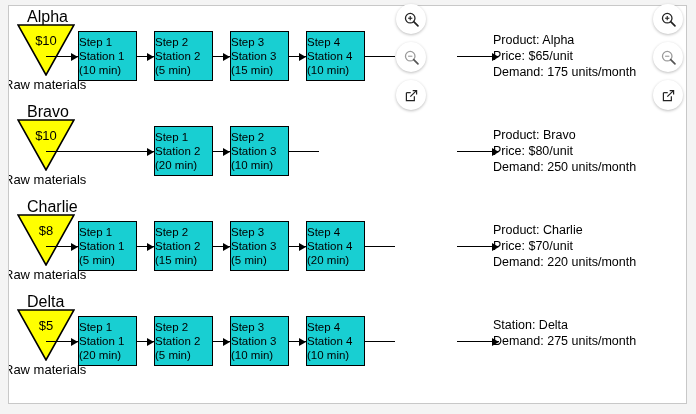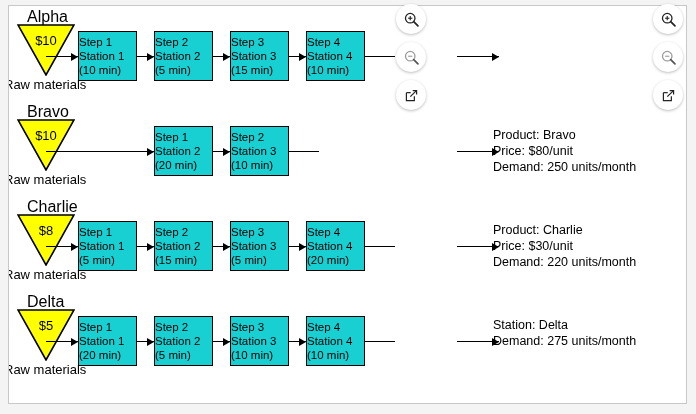--- a/index.html
+++ b/index.html
@@ -169,20 +169,25 @@
         <div class="conn" style="left: 280px; top: 50px; width: 17px;"></div>
         <div class="arrowhead" style="left: 290px; top: 46.5px;"></div>
         <div class="pbox" style="left: 297px; top: 25px;">
           <div>Step 4</div>
           <div>Station 4</div>
           <div>(10 min)</div>
         </div>
         <div class="conn" style="left: 356px; top: 50px; width: 30px;"></div>
         <div class="conn" style="left: 448px; top: 50px; width: 42px;"></div>
         <div class="arrowhead" style="left: 483px; top: 46.5px;"></div>
+        <div class="info" style="left: 484px; top: 26px;">
+          <div>Product: Alpha</div>
+          <div>Price: $65/unit</div>
+          <div>Demand: 175 units/month</div>
+        </div>
       </div>
       <div class="lane" style="top: 95px;">
         <div class="src-label" style="left: 18px; top: 4px;">Bravo</div>
         <div class="tri-wrap" style="left: 8px; top: 18px;">
           <svg width="58" height="52" viewBox="0 0 58 52" aria-hidden="true">
             <polygon points="1,1 57,1 29,51" fill="#FFFF00" stroke="#000000" stroke-width="1.6"></polygon>
           </svg>
           <div class="tri-text">$10</div>
         </div>
         <div class="src-sub" style="left: -5px; top: 72px;">Raw materials</div>
@@ -244,21 +249,21 @@
         <div class="pbox" style="left: 297px; top: 25px;">
           <div>Step 4</div>
           <div>Station 4</div>
           <div>(20 min)</div>
         </div>
         <div class="conn" style="left: 356px; top: 50px; width: 30px;"></div>
         <div class="conn" style="left: 448px; top: 50px; width: 42px;"></div>
         <div class="arrowhead" style="left: 483px; top: 46.5px;"></div>
         <div class="info" style="left: 484px; top: 26px;">
           <div>Product: Charlie</div>
-          <div>Price: $30/unit</div>
+          <div>Price: $70/unit</div>
           <div>Demand: 220 units/month</div>
         </div>
       </div>
       <div class="lane" style="top: 285px;">
         <div class="src-label" style="left: 18px; top: 4px;">Delta</div>
         <div class="tri-wrap" style="left: 8px; top: 18px;">
           <svg width="58" height="52" viewBox="0 0 58 52" aria-hidden="true">
             <polygon points="1,1 57,1 29,51" fill="#FFFF00" stroke="#000000" stroke-width="1.6"></polygon>
           </svg>
           <div class="tri-text">$5</div>

